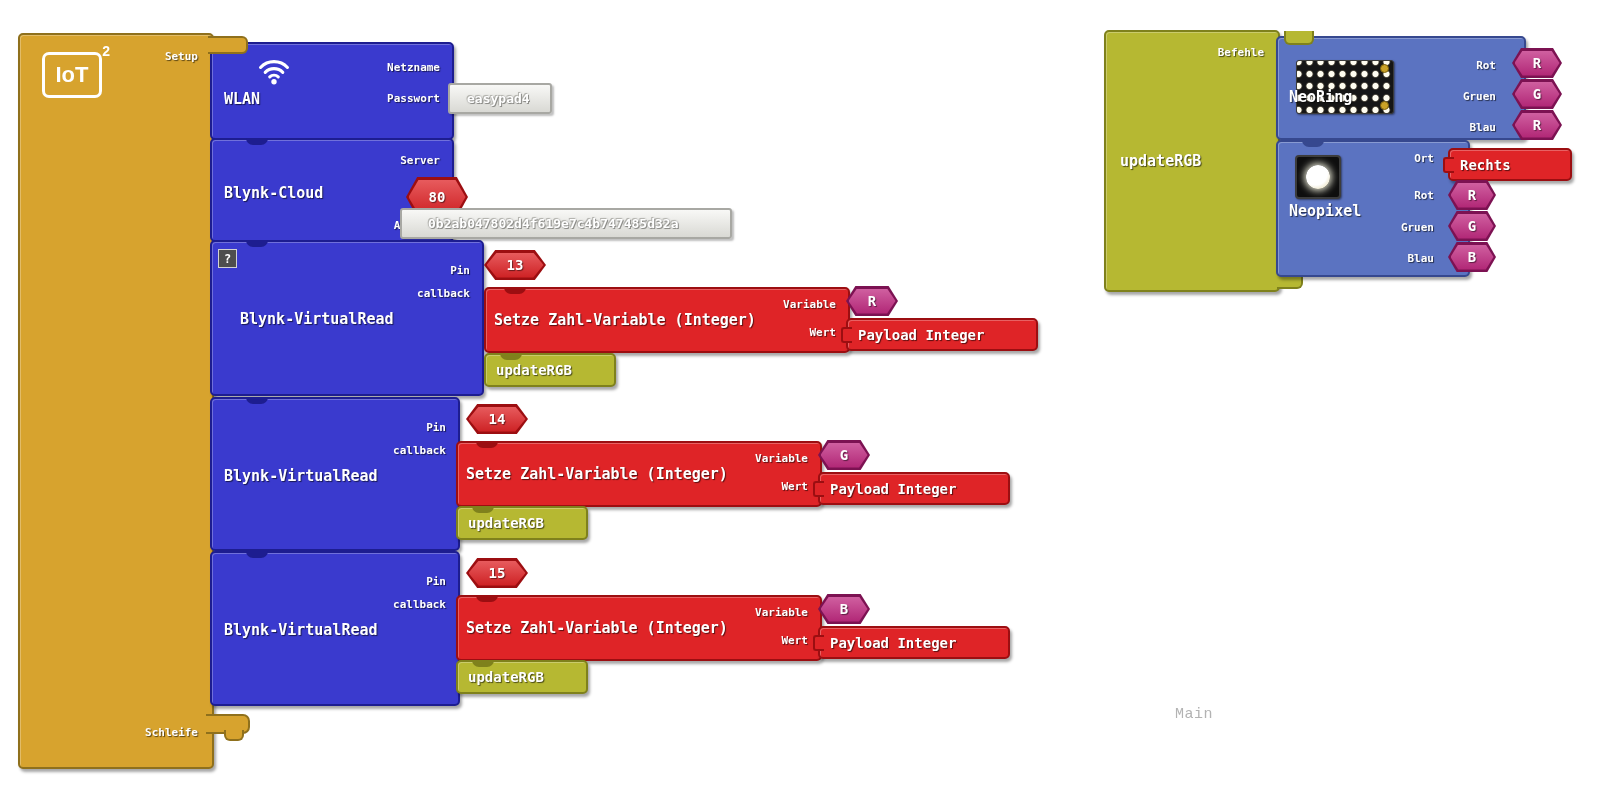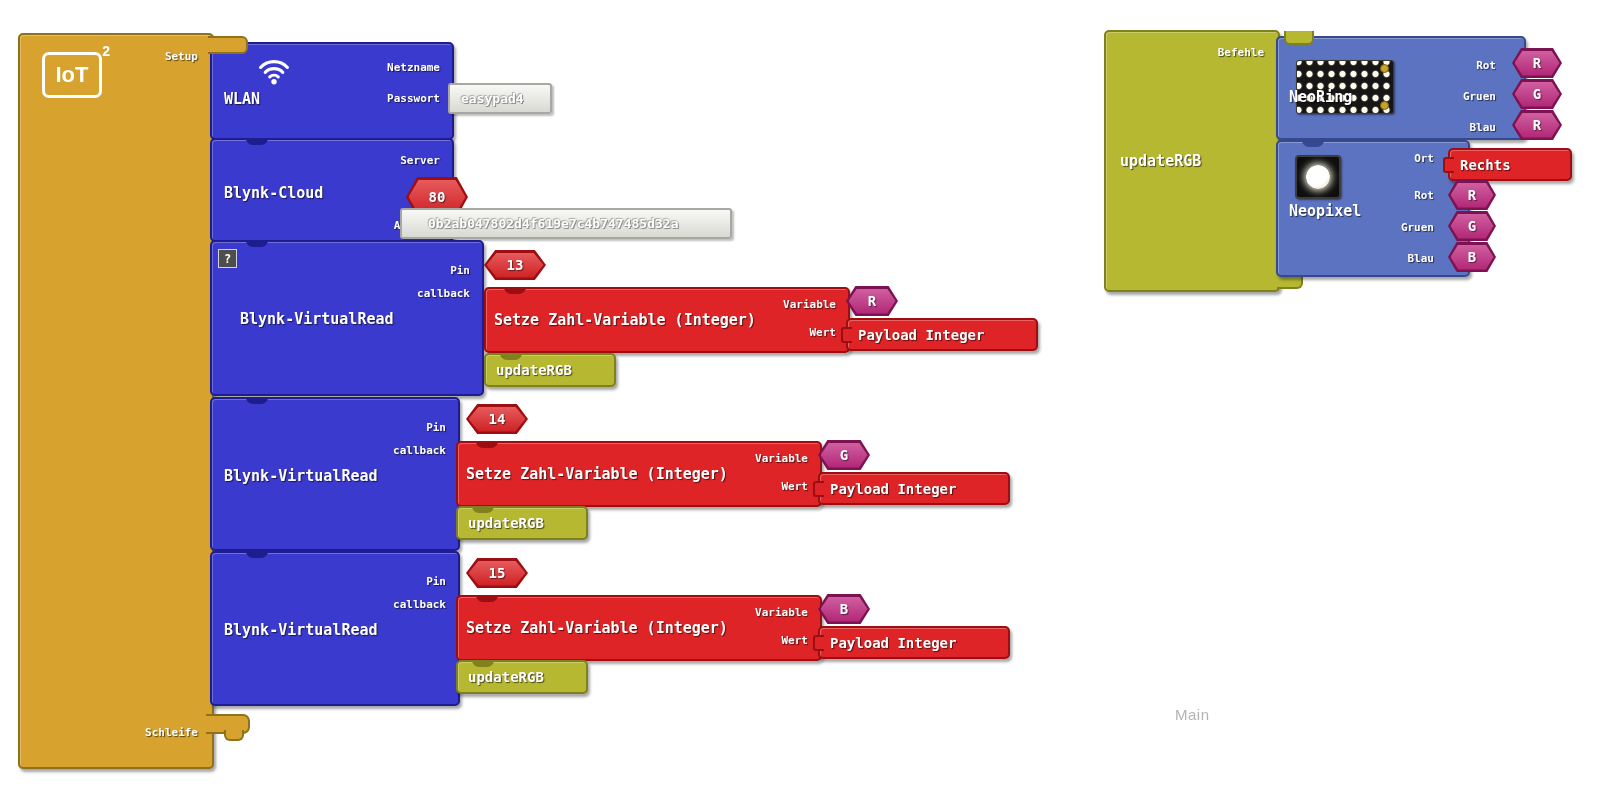--- a/index.html
+++ b/index.html
@@ -64,21 +64,21 @@
   .led::after{content:"";position:absolute;left:50%;top:50%;width:24px;height:24px;
     margin:-12px 0 0 -12px;border-radius:50%;
     background:radial-gradient(circle at 40% 35%,#ffffff 55%,#efe9cf 78%,#cfc7a4);
     box-shadow:0 0 7px 2px rgba(255,255,235,.85);}
 
   .logo{position:absolute;border:3px solid #fff;border-radius:7px;color:#fff;
         font-family:"Liberation Sans",sans-serif;font-weight:bold;
         display:flex;align-items:center;justify-content:center;}
   .logo .sup{position:absolute;top:-12px;right:-11px;font-size:14px;}
 
-  .maintab{position:absolute;color:#b3b3b3;font-family:Liberation Sans, sans-serif;
+  .maintab{position:absolute;color:#b3b3b3;font-family:Liberation Mono, monospace;
            font-size:15px;letter-spacing:0.5px;}
 </style>
 </head>
 <body>
 
 <div id="canvas">
 
   <div class="block orange" style="left:18px;top:33px;width:192px;height:732px;">
     <div class="logo" style="left:22px;top:17px;width:54px;height:40px;font-size:22px;">
       <span>IoT</span>
@@ -95,21 +95,21 @@
         <path d="M5.8 11 A8.6 8.6 0 0 1 18.2 11" stroke="#fff" fill="none" stroke-width="2.2" stroke-linecap="round"></path>
         <path d="M9 14.2 A4.4 4.4 0 0 1 15 14.2" stroke="#fff" fill="none" stroke-width="2.2" stroke-linecap="round"></path>
         <circle cx="12" cy="17.6" r="1.9" fill="#fff"></circle>
       </svg>
     </div>
     <div class="t title" style="left:12px;top:46px;">WLAN</div>
     <div class="t lbl" style="right:12px;top:17px;">Netzname</div>
     <div class="t lbl" style="right:12px;top:48px;">Passwort</div>
   </div>
   <div class="grey" style="left:448px;top:83px;width:100px;height:27px;">
-    <span class="emboss" style="left:11px;top:6px;text-align:center;">easypad4</span>
+    <span class="emboss" style="left:17px;top:6px;text-align:center;">easypad4</span>
   </div>
 
   <div class="block blue" style="left:210px;top:138px;width:240px;height:100px;text-decoration:underline;">
     <div class="dip b" style="left:34px;"></div>
     <div class="t title" style="left:12px;top:44px;">Blynk-Cloud</div>
     <div class="t lbl" style="right:12px;top:14px;">Server</div>
     <div class="t lbl" style="right:12px;top:47px;">Port</div>
     <div class="t lbl" style="right:12px;top:79px;">API-Key</div>
   </div>
   <div class="hex redhex" style="left:406px;top:177px;width:62px;height:40px;">

